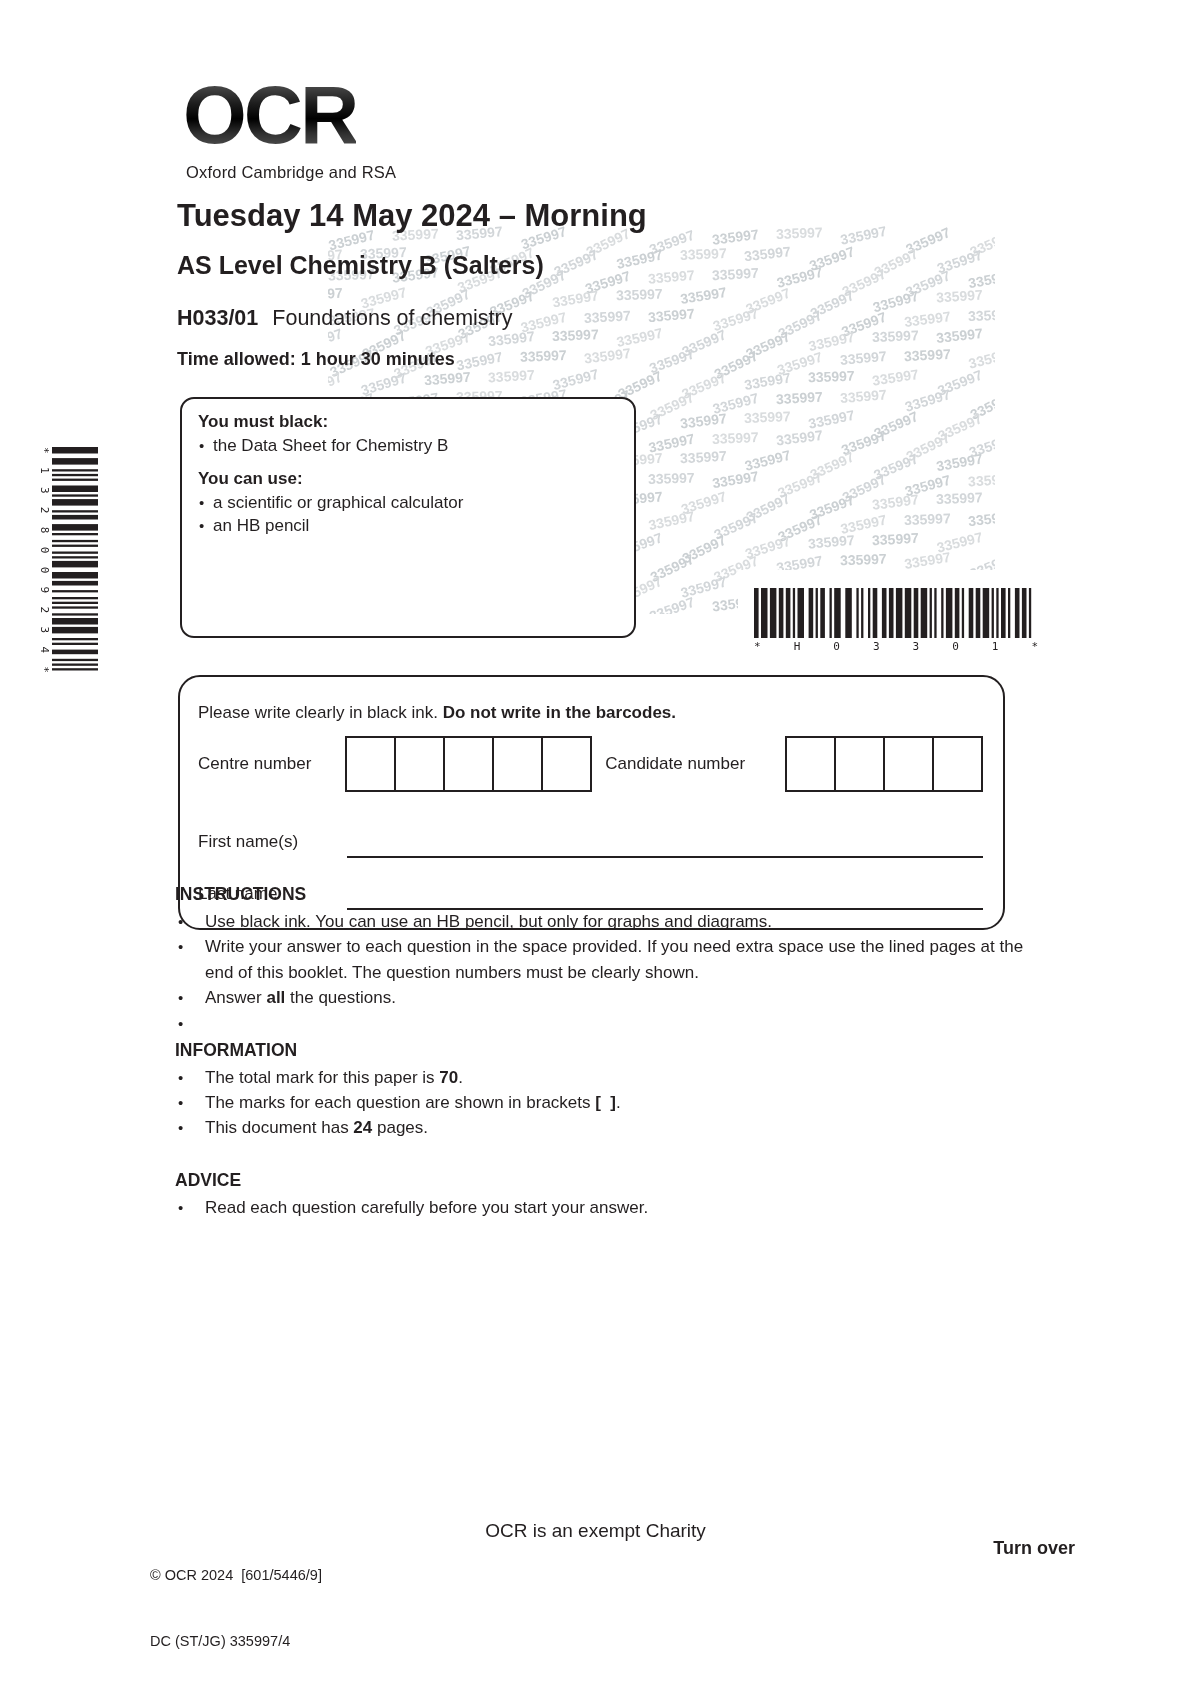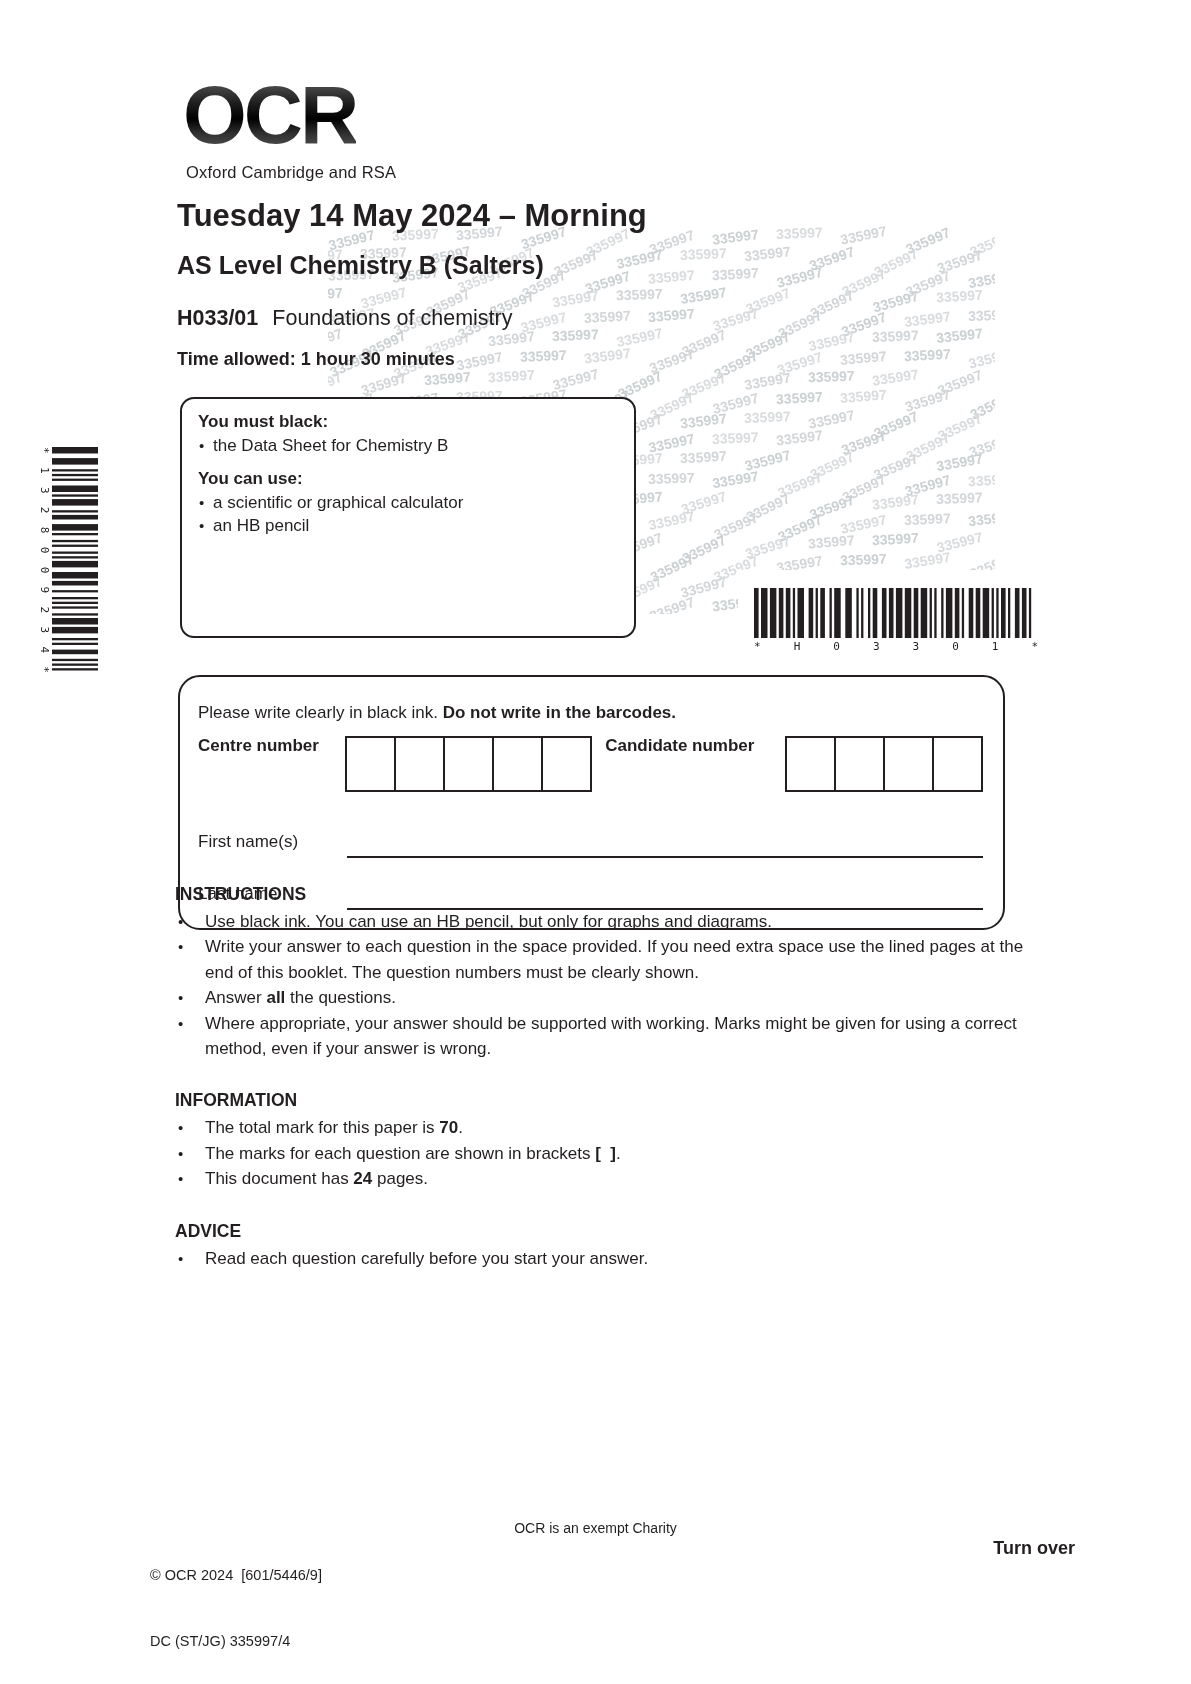--- a/index.html
+++ b/index.html
@@ -59,41 +59,41 @@
     display:flex; justify-content:space-between;
     font-family:"DejaVu Sans Mono", monospace; font-size:11px;
   }
   
   .candidate-box {
     position:absolute; left:178px; top:675px; width:827px; height:255px; z-index:1;
     background:#fff; border:2.5px solid #231f20; border-radius:22px;
     padding:0 20px 17px 18px;
   }
   .notice { margin-top:26px; font-size:17px; }
-  .num-row { display:flex; align-items:flex-start; margin-top:13px; height:56px;font-weight:bold; }
+  .num-row { display:flex; align-items:center; margin-top:13px; height:56px; }
   .num-row .lbl { width:149px; font-size:17px; }
   .num-row .lbl2 { width:182px; margin-left:13px; }
   .cells { display:flex; }
   .cell { width:51px; height:56px; border:2px solid #231f20; margin-left:-2px; background:#fff; }
   .cell:first-child { margin-left:0; }
   .name-row { display:flex; align-items:flex-start; }
   .name-row .lbl { width:149px; font-size:17px; }
   .name-row.first { margin-top:40px; }
   .name-row.last  { margin-top:26px; }
   .write-line { flex:1; border-bottom:2px solid #231f20; height:26px; }
   
   .sections { position:absolute; left:175px; top:884px; width:857px; z-index:1; }
   .section { margin-bottom:29px; }
   .section:last-child { margin-bottom:0; }
   .section h3 { font-size:17.5px; font-weight:bold; margin-bottom:4px; }
   .s-item { position:relative; padding-left:30px; font-size:17px; line-height:25.4px; }
   .s-item .bullet { position:absolute; left:3px; font-size:15px; }
   
   .f-left  { position:absolute; left:150px; top:1520px; font-size:14.5px; line-height:22px; white-space:pre; z-index:1; }
-  .f-center{ position:absolute; left:148px; right:148px; top:1520px; text-align:center; font-size:14px; z-index:1; }
+  .f-center{ position:absolute; left:148px; right:148px; top:1520px; text-align:center; font-size:19px; z-index:1; }
   .f-right { position:absolute; right:116px; top:1538px; font-size:18px; font-weight:bold; z-index:1; }
   b, strong { font-weight:bold; }
 </style>
 </head>
 <body>
 
 <div class="page">
 
   <div class="watermark" id="watermark">
       <div class="wm-row"><span style="transform: translateY(1.9px) rotate(-14deg); color: rgb(203, 208, 211);">335997</span><span style="transform: translateY(-1.9px) rotate(-3deg); color: rgb(217, 220, 222);">335997</span><span style="transform: translateY(-3.5px) rotate(-5.1deg); color: rgb(210, 214, 217);">335997</span><span style="transform: translateY(-0.9px) rotate(-17.6deg); color: rgb(203, 208, 211);">335997</span><span style="transform: translateY(2.7px) rotate(-25.9deg); color: rgb(217, 220, 222);">335997</span><span style="transform: translateY(3.1px) rotate(-20.1deg); color: rgb(210, 214, 217);">335997</span><span style="transform: translateY(-0.2px) rotate(-7.1deg); color: rgb(203, 208, 211);">335997</span><span style="transform: translateY(-3.3px) rotate(-2.2deg); color: rgb(217, 220, 222);">335997</span><span style="transform: translateY(-2.5px) rotate(-11.3deg); color: rgb(210, 214, 217);">335997</span><span style="transform: translateY(1.2px) rotate(-23.6deg); color: rgb(203, 208, 211);">335997</span><span style="transform: translateY(3.5px) rotate(-24.5deg); color: rgb(217, 220, 222);">335997</span></div>
@@ -272,21 +272,21 @@
       <div class="write-line"></div>
     </div>
   </div>
 
   <div class="sections" id="sections">
       <section class="section">
         <h3>INSTRUCTIONS</h3>
         <div class="s-item"><span class="bullet">•</span><span>Use black ink. You can use an HB pencil, but only for graphs and diagrams.</span></div>
         <div class="s-item"><span class="bullet">•</span><span>Write your answer to each question in the space provided. If you need extra space use the lined pages at the end of this booklet. The question numbers must be clearly shown.</span></div>
         <div class="s-item"><span class="bullet">•</span><span>Answer </span><strong>all</strong><span> the questions.</span></div>
-        <div class="s-item"><span class="bullet">•</span><span>Where appropriate, your answer should be supported with working. Marks might be given for using a correct method, even if your answer is wrong.</span></div>
+        <div class="s-item"><span class="bullet">•</span></div>
       </section>
       <section class="section">
         <h3>INFORMATION</h3>
         <div class="s-item"><span class="bullet">•</span><span>The total mark for this paper is </span><strong>70</strong><span>.</span></div>
         <div class="s-item"><span class="bullet">•</span><span>The marks for each question are shown in brackets </span><strong>[&nbsp;&nbsp;]</strong><span>.</span></div>
         <div class="s-item"><span class="bullet">•</span><span>This document has </span><strong>24</strong><span> pages.</span></div>
       </section>
       <section class="section">
         <h3>ADVICE</h3>
         <div class="s-item"><span class="bullet">•</span><span>Read each question carefully before you start your answer.</span></div>

